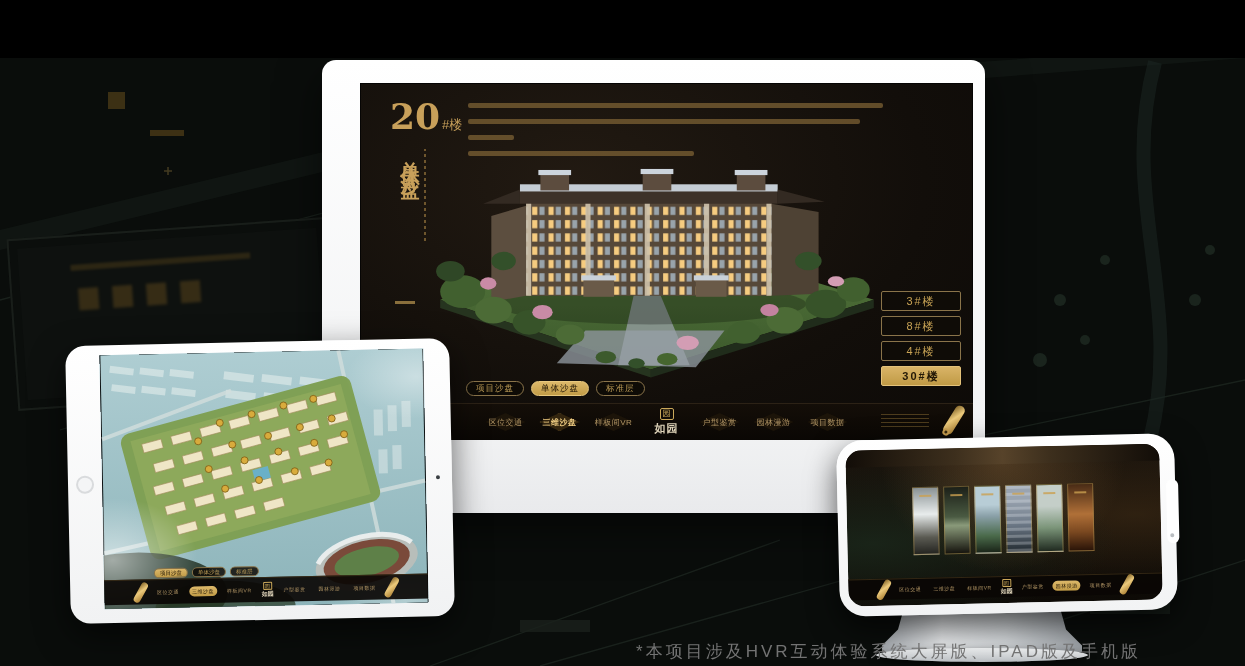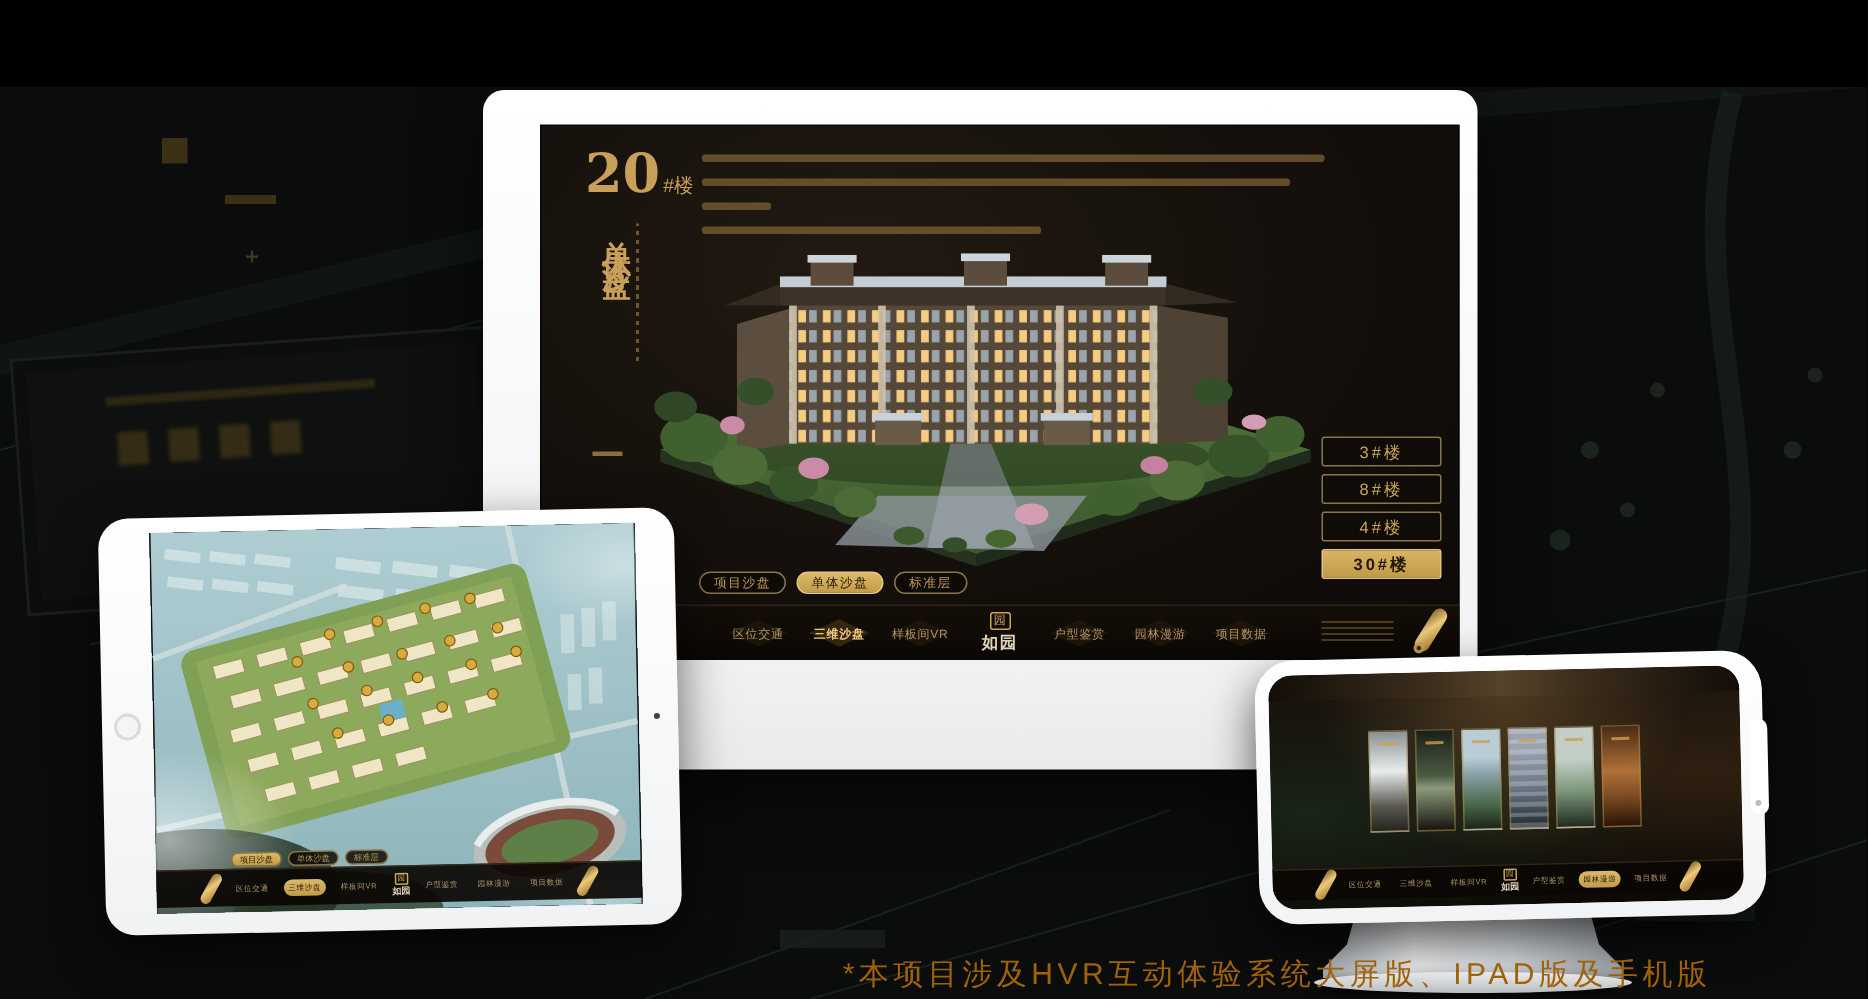--- a/index.html
+++ b/index.html
@@ -3,22 +3,22 @@
 <meta charset="utf-8">
 <style>
   html,body{margin:0;padding:0;background:#000;}
   .stage{position:relative;width:1245px;height:666px;overflow:hidden;
     background:#0a0d0b;font-family:"Liberation Sans",sans-serif;}
   
   .bg-map{position:absolute;inset:0;z-index:0;}
   .top-band{position:absolute;left:0;top:0;width:1245px;height:58px;background:#000;z-index:1;}
   .page-title{position:absolute;left:0;right:0;top:2px;z-index:6;text-align:center;
     color:#fff;font-size:42px;font-weight:bold;letter-spacing:11px;text-indent:11px;margin:0;}
-  .footnote{position:absolute;right:104px;bottom:3px;z-index:6;color:#a16207;
-    font-size:20px;letter-spacing:3px;}
+  .footnote{position:absolute;right:104px;bottom:3px;z-index:6;color:#737373;
+    font-size:17px;letter-spacing:3px;}
   
   .monitor{position:absolute;left:322px;top:60px;z-index:2;}
   .mon-frame{position:relative;width:663px;height:453px;border-radius:14px;
     background:linear-gradient(#ffffff,#f2f3f4 80%,#e9eaec);
     box-shadow:0 16px 44px rgba(0,0,0,.55);}
   .mon-screen{position:absolute;left:38px;top:23px;width:613px;height:357px;
     background:radial-gradient(ellipse at 35% 28%,#221a12,#120e0a 62%,#0d0a07);
     box-shadow:inset 0 0 0 1px #060504;overflow:hidden;}
   .stand-neck{position:absolute;left:560px;top:512px;width:200px;height:80px;
     background:linear-gradient(90deg,#a8adb2,#e9ebed 30%,#d3d7da 62%,#999ea3);

